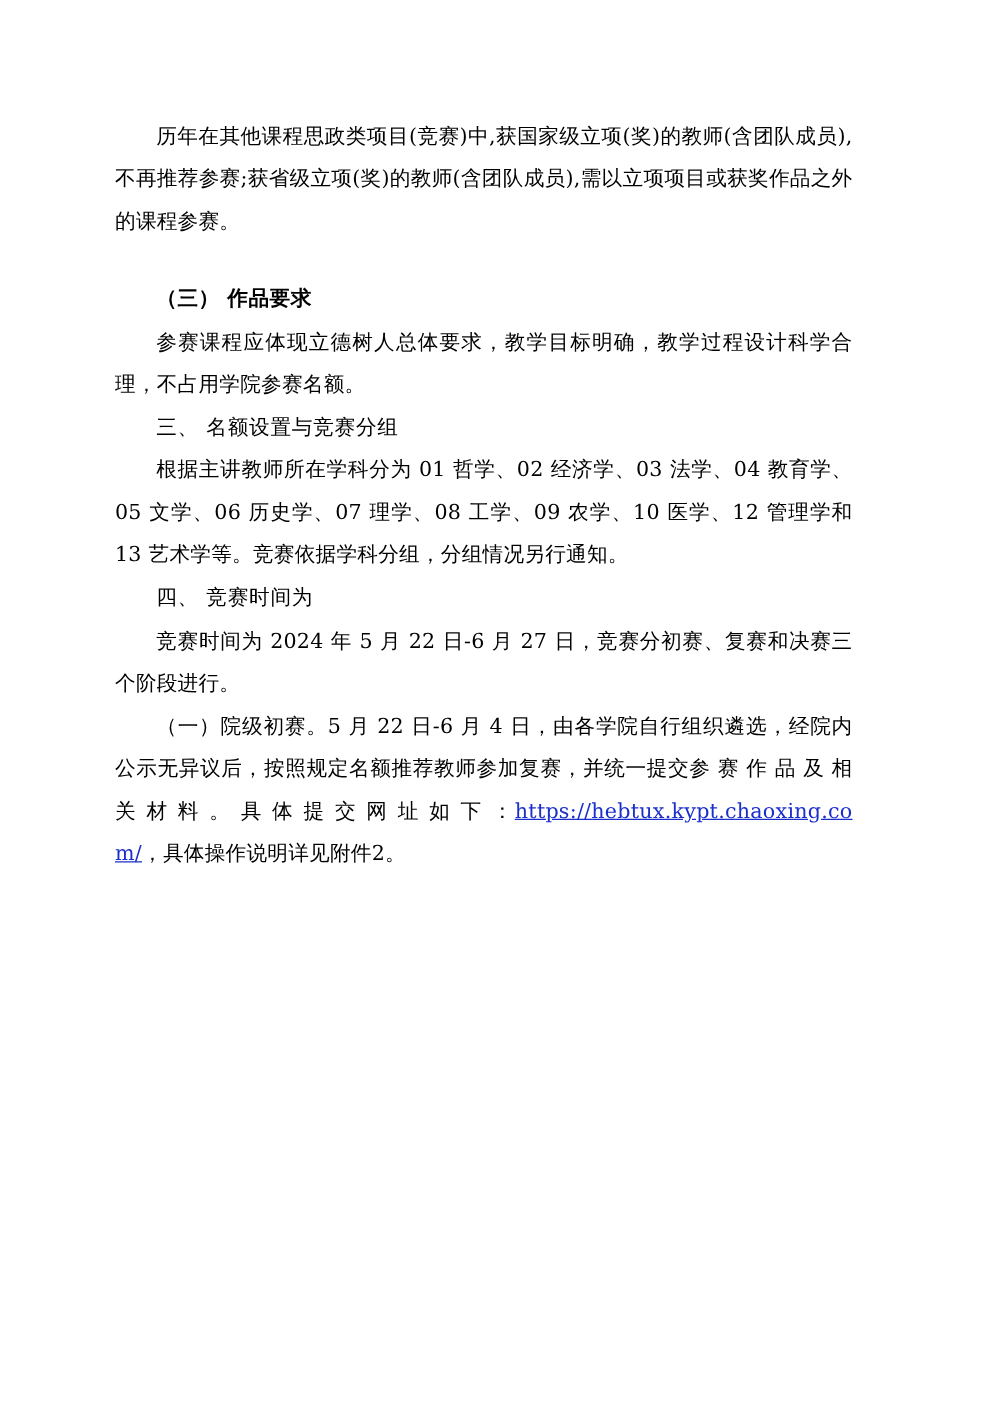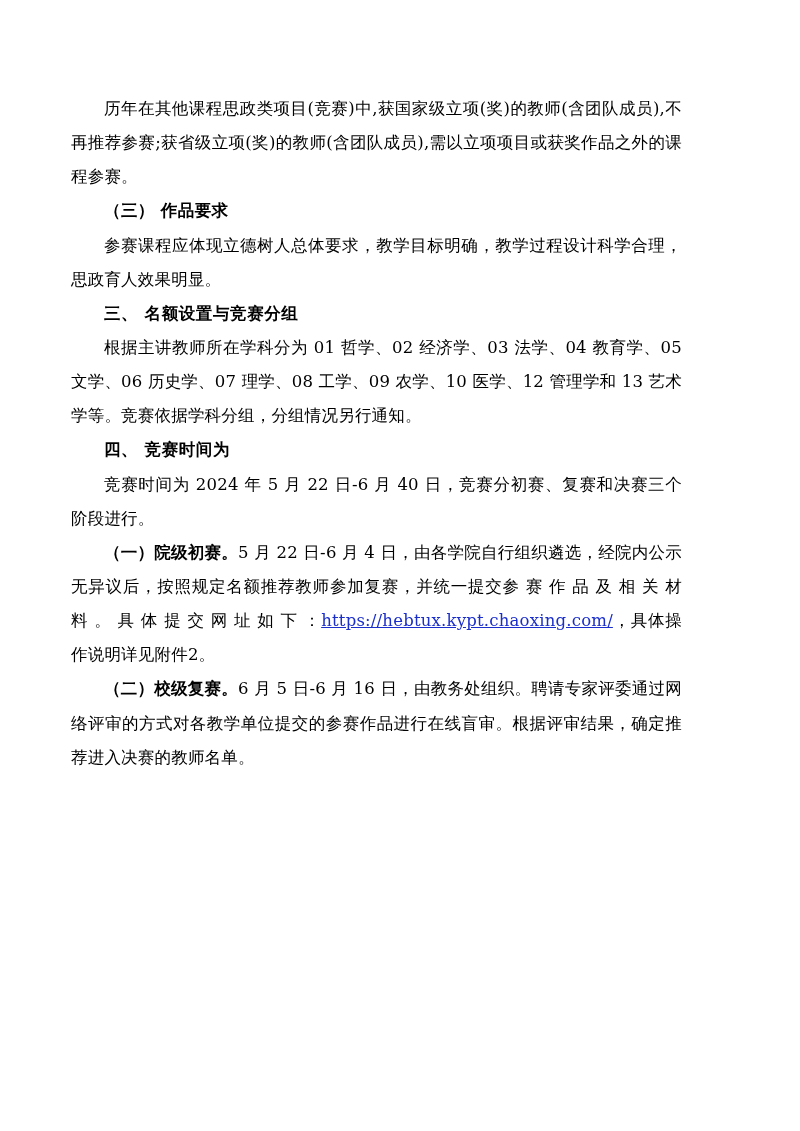--- a/index.html
+++ b/index.html
@@ -13,77 +13,75 @@
     font-family: "DejaVu Serif", "Liberation Serif", serif;
     color: #000000;
     overflow: hidden;
   }
   .page {
     position: relative;
     width: 800px;
     height: 1131px;
     background: #ffffff;
     box-sizing: border-box;
-    padding: 92px 118px 60px 71px;
+    padding: 92px 118px 60px 92px;
   }
   .doc-body {
     font-size: 16.5px;
     line-height: 2.07;
     text-align: justify;
     text-justify: inter-ideograph;
     letter-spacing: 0.2px;
   }
   p {
     margin: 0;
   }
   .para {
     text-indent: 2em;
   }
   .heading {
     text-indent: 2em;
-    font-weight: bold;
+    font-weight: normal;
     letter-spacing: 0.6px;
   }
   .sub-heading {
     text-indent: 2em;
     font-weight: bold;
     letter-spacing: 0.4px;
+    margin-top: 28px;
   }
   .inline-bold {
-    font-weight: bold;
+    font-weight: normal;
   }
   .link {
     color: #1a2ecb;
     text-decoration: underline;
     word-break: break-all;
   }
 </style>
 </head>
 <body>
 
 <div class="page">
   <div class="doc-body">
 
     <p class="para">历年在其他课程思政类项目(竞赛)中,获国家级立项(奖)的教师(含团队成员),不再推荐参赛;获省级立项(奖)的教师(含团队成员),需以立项项目或获奖作品之外的课程参赛。</p>
 
     <p class="sub-heading">（三） 作品要求</p>
 
-    <p class="para">参赛课程应体现立德树人总体要求，教学目标明确，教学过程设计科学合理，思政育人效果明显。</p>
+    <p class="para">参赛课程应体现立德树人总体要求，教学目标明确，教学过程设计科学合理，不占用学院参赛名额。</p>
 
     <p class="heading">三、 名额设置与竞赛分组</p>
 
 
     <p class="para">根据主讲教师所在学科分为 01 哲学、02 经济学、03 法学、04 教育学、05 文学、06 历史学、07 理学、08 工学、09 农学、10 医学、12 管理学和 13 艺术学等。竞赛依据学科分组，分组情况另行通知。</p>
 
     <p class="heading">四、 竞赛时间为</p>
 
-    <p class="para">竞赛时间为 2024 年 5 月 22 日-6 月 40 日，竞赛分初赛、复赛和决赛三个阶段进行。</p>
+    <p class="para">竞赛时间为 2024 年 5 月 22 日-6 月 27 日，竞赛分初赛、复赛和决赛三个阶段进行。</p>
 
     <p class="para">
       <span class="inline-bold">（一）院级初赛。</span><span>5 月 22 日-6 月 4 日，由各学院自行组织遴选，经院内公示无异议后，按照规定名额推荐教师参加复赛，并统一提交参 赛 作 品 及 相 关 材 料 。 具 体 提 交 网 址 如 下 ：</span><a class="link" href="#">https://hebtux.kypt.chaoxing.com/</a><span>，具体操作说明详见附件2。</span>
     </p>
 
-    <p class="para">
-      <span class="inline-bold">（二）校级复赛。</span><span>6 月 5 日-6 月 16 日，由教务处组织。聘请专家评委通过网络评审的方式对各教学单位提交的参赛作品进行在线盲审。根据评审结果，确定推荐进入决赛的教师名单。</span>
-    </p>
 
   </div>
 </div>
 
 </body></html>

